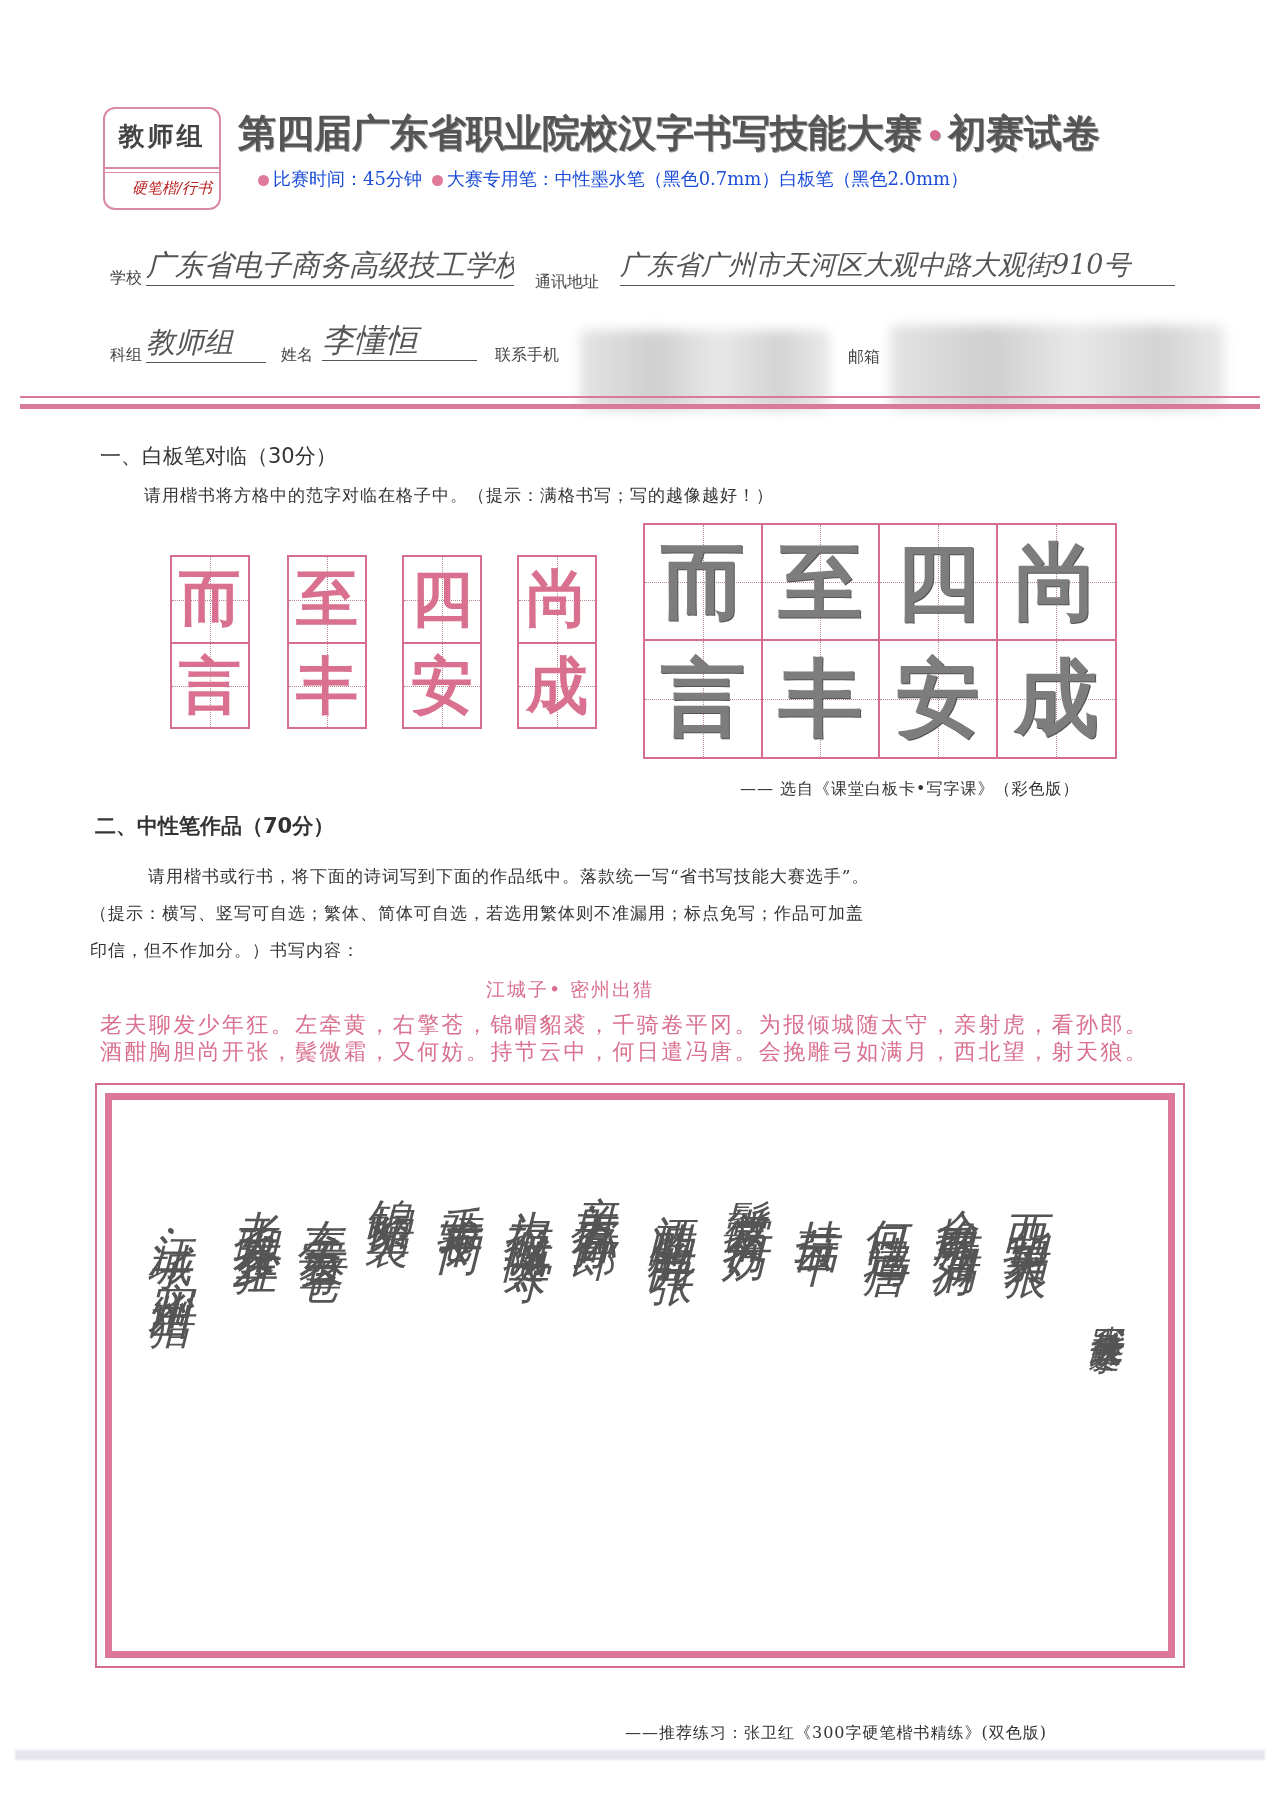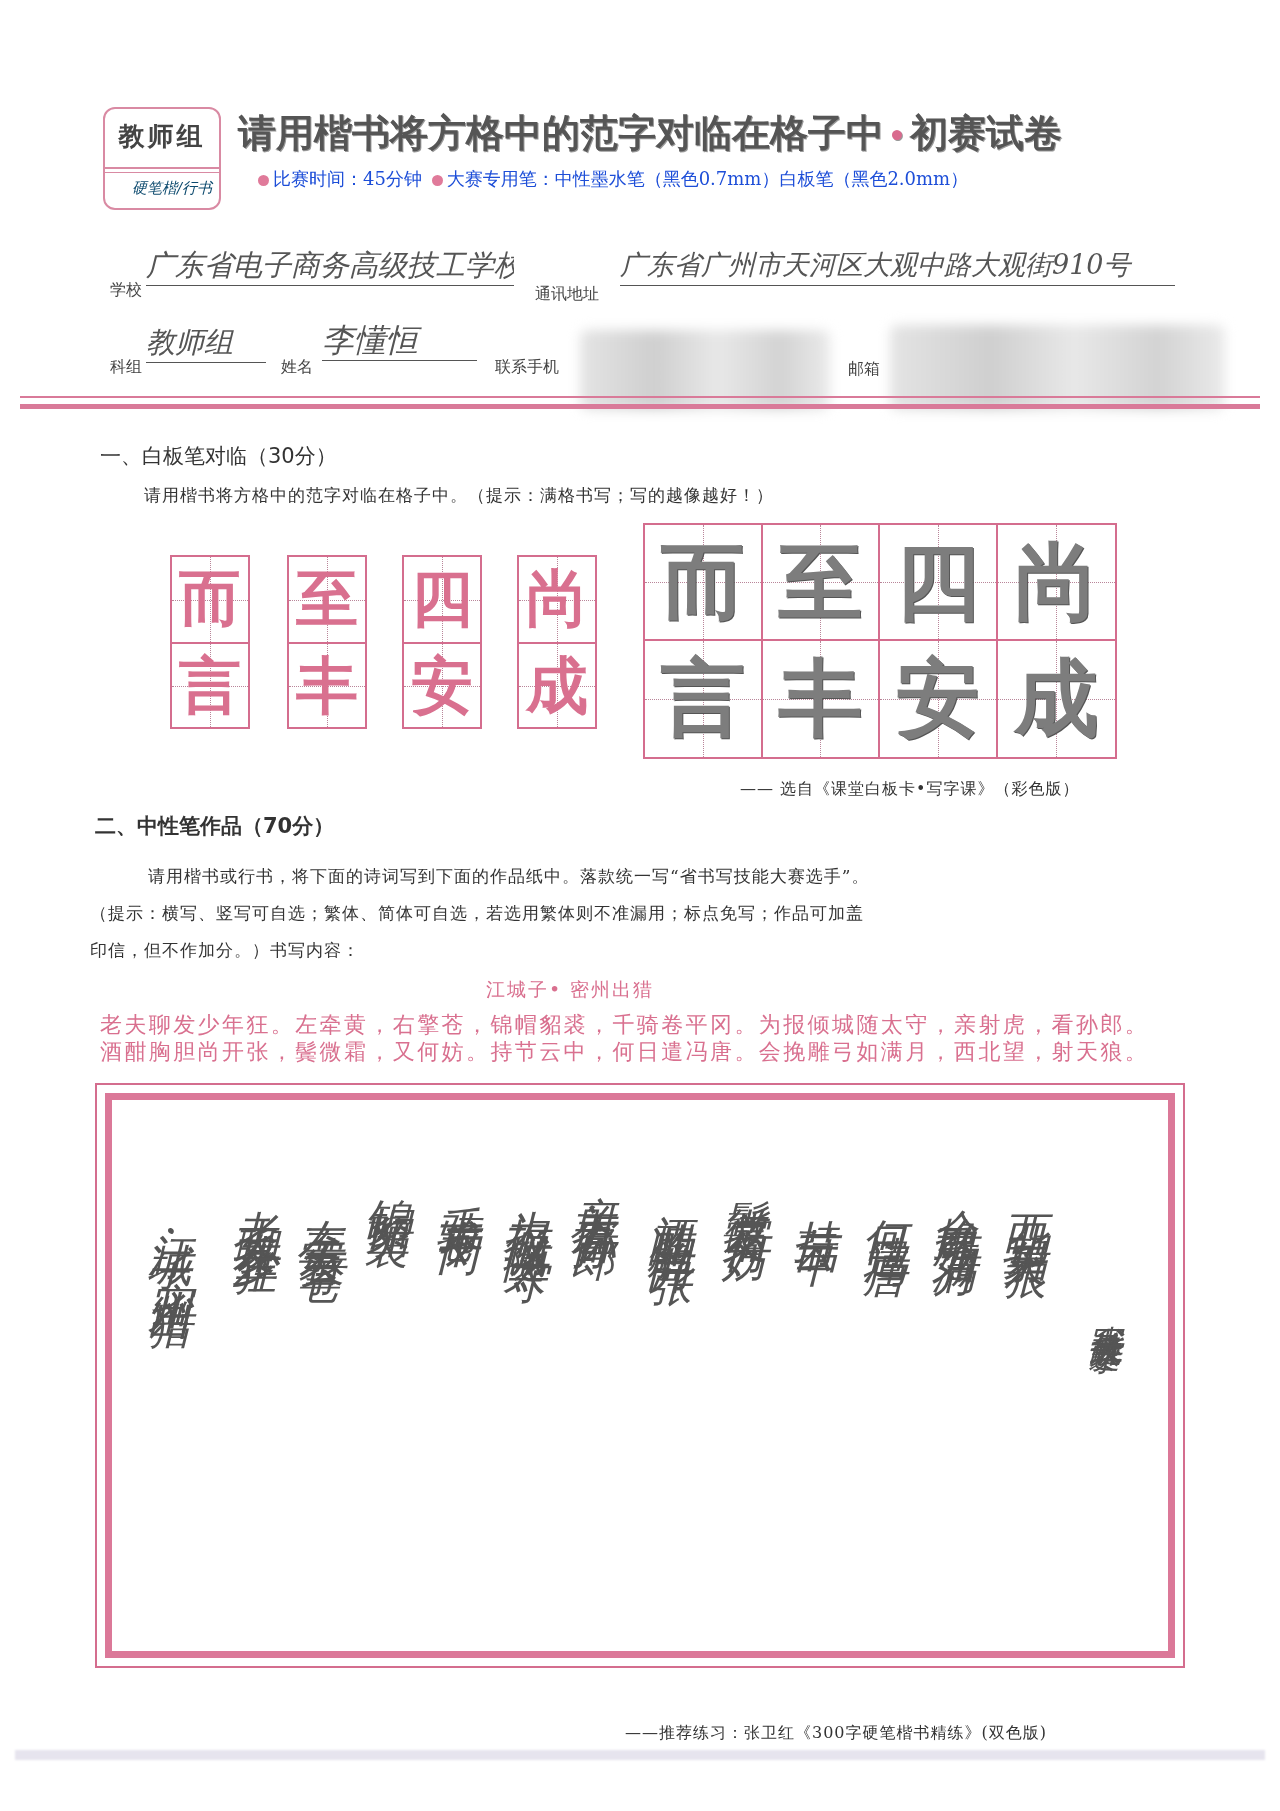--- a/index.html
+++ b/index.html
@@ -8,30 +8,30 @@
   .abs { position:absolute; }
 
   
   .badge { left:103px; top:107px; width:118px; height:103px; border:2px solid #d98aa3;
            border-radius:12px; box-sizing:border-box; background:#fff; }
   .badge-top { position:absolute; left:0; right:0; top:4px; height:46px; text-align:center;
                font-size:26px; font-weight:bold; color:#444; letter-spacing:3px; line-height:46px; }
   .badge-sep1 { position:absolute; left:0; right:0; top:58px; border-top:2px solid #d98aa3; }
   .badge-sep2 { position:absolute; left:0; right:0; top:63px; border-top:1px solid #d98aa3; }
   .badge-bot { position:absolute; left:0; right:0; top:70px; text-align:center; font-family:"DejaVu Serif", serif;
-               font-size:15px; color:#0c4a6e; font-style:italic;padding-left:20px; }
+               font-size:15px; color:#b91c1c; font-style:italic;padding-left:20px; }
 
   .title { left:238px; top:108px; font-size:38px; font-weight:bold; color:#555; letter-spacing:0px;
            white-space:nowrap; text-shadow:1px 1px 0 #999; }
   .title .dot { color:#d96a8e; font-size:28px; margin:0 4px; }
   .subline { left:258px; top:167px; font-size:18px; font-family:"DejaVu Serif", serif; color:#1d4ed8; white-space:nowrap; }
   .pinkdot { display:inline-block; width:11px; height:11px; border-radius:50%; background:#e07a9a; margin-right:4px; vertical-align:middle; }
 
   
-  .lbl { font-size:16px; color:#444; white-space:nowrap;margin-top:12px; }
+  .lbl { font-size:16px; color:#444; white-space:nowrap; }
   .field { border-bottom:1.5px solid #555; font-family:"DejaVu Serif", serif; font-style:italic;
            font-size:29px; color:#555; white-space:nowrap; overflow:hidden; line-height:40px; }
   .blur { background:linear-gradient(90deg, #e4e4e4, #cfcfcf 30%, #e8e8e8 55%, #d3d3d3 80%, #eaeaea);
           filter:blur(6px); border-radius:8px; }
   .rule-thin { border-top:2px solid #d97a99; }
   .rule-thick { border-top:5px solid #d97a99; }
 
   
   .sec { font-size:21px; color:#333; white-space:nowrap; }
   .para { font-family:"DejaVu Serif", serif; font-size:17px; color:#333; white-space:nowrap; letter-spacing:1px; }
@@ -72,21 +72,21 @@
 <body>
 
 <div class="abs badge">
   <div class="badge-top">教师组</div>
   <div class="badge-sep1"></div>
   <div class="badge-sep2"></div>
   <div class="badge-bot">硬笔楷/行书</div>
 </div>
 
 <div class="abs title">
-  <span>请用楷书将方格中的范字对临在格子中</span><span class="dot">•</span><span>初赛试卷</span>
+  <span>第四届广东省职业院校汉字书写技能大赛</span><span class="dot">•</span><span>初赛试卷</span>
 </div>
 
 <div class="abs subline">
   <span class="pinkdot"></span><span>比赛时间：45分钟</span>
   <span class="pinkdot" style="margin-left:4px;"></span><span>大赛专用笔：中性墨水笔（黑色0.7mm）白板笔（黑色2.0mm）</span>
 </div>
 
 <div class="abs lbl" style="left:110px; top:268px;">学校</div>
 <div class="abs field" style="left:146px; top:245px; width:368px;">广东省电子商务高级技工学校</div>
 <div class="abs lbl" style="left:535px; top:272px;">通讯地址</div>

